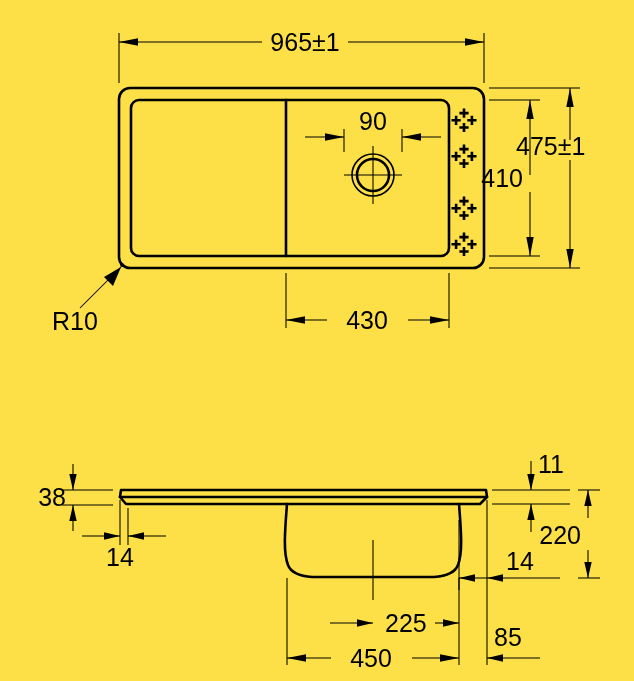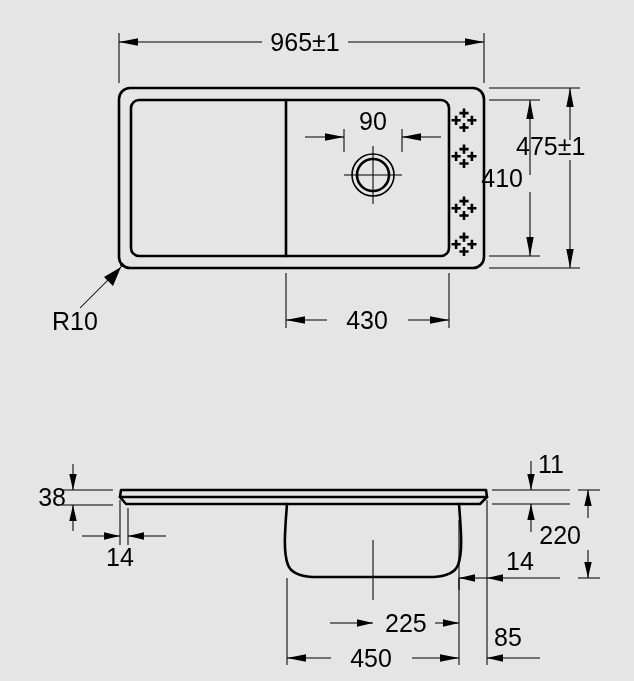--- a/index.html
+++ b/index.html
@@ -7,21 +7,21 @@
     padding: 0;
     background: #ffffff;
   }
   body {
     font-family: "Liberation Sans", sans-serif;
   }
   #drawing-root {
     position: relative;
     width: 634px;
     height: 681px;
-    background: #e5e5e5;
+    background: #fde047;
     overflow: hidden;
   }
   svg#tech-drawing {
     display: block;
     width: 634px;
     height: 681px;
   }
   .obj-line {
     fill: none;
     stroke: #000000;

